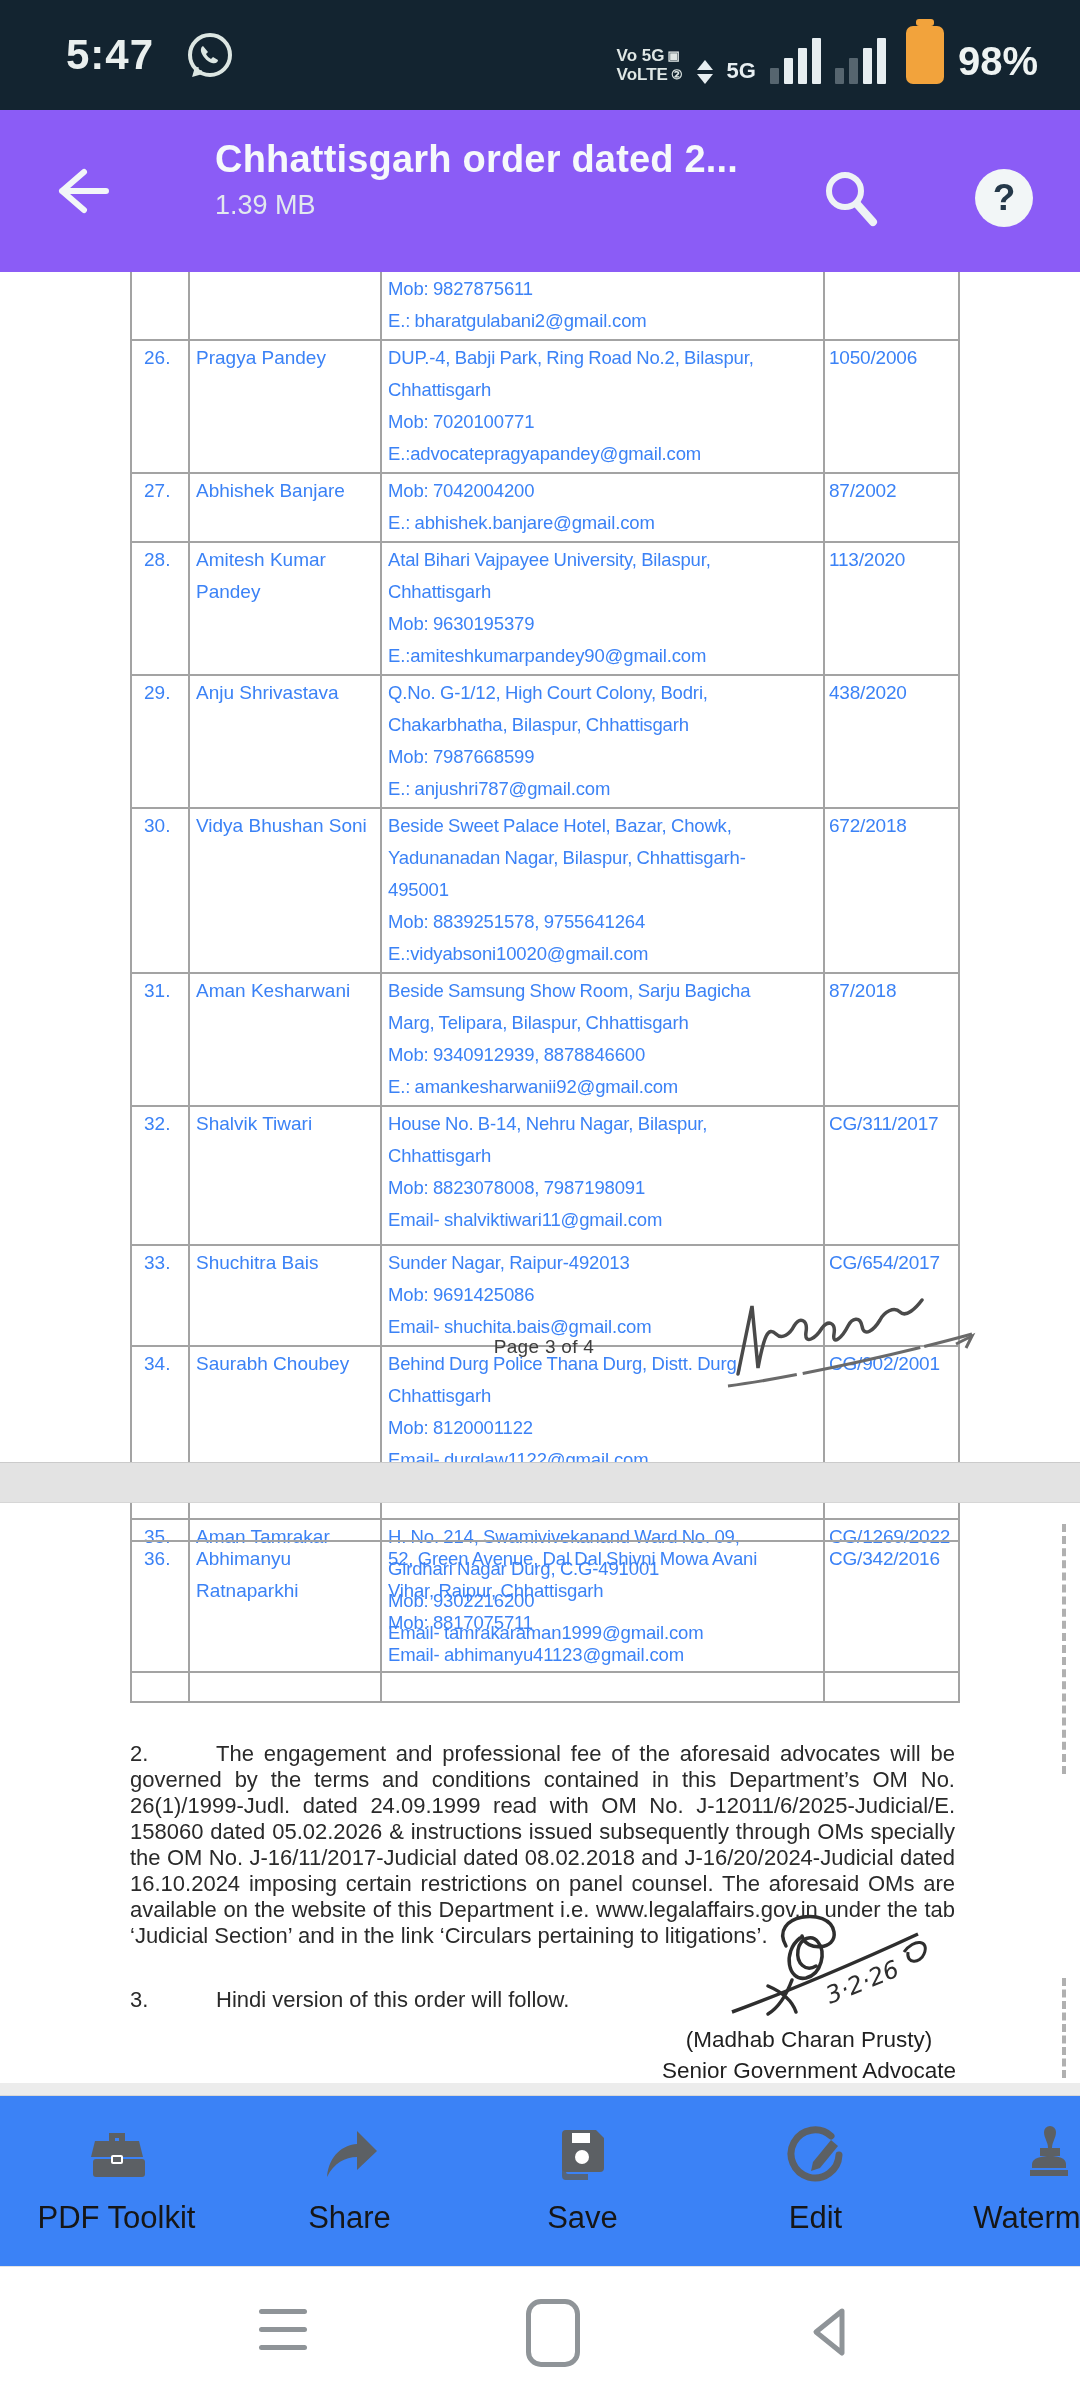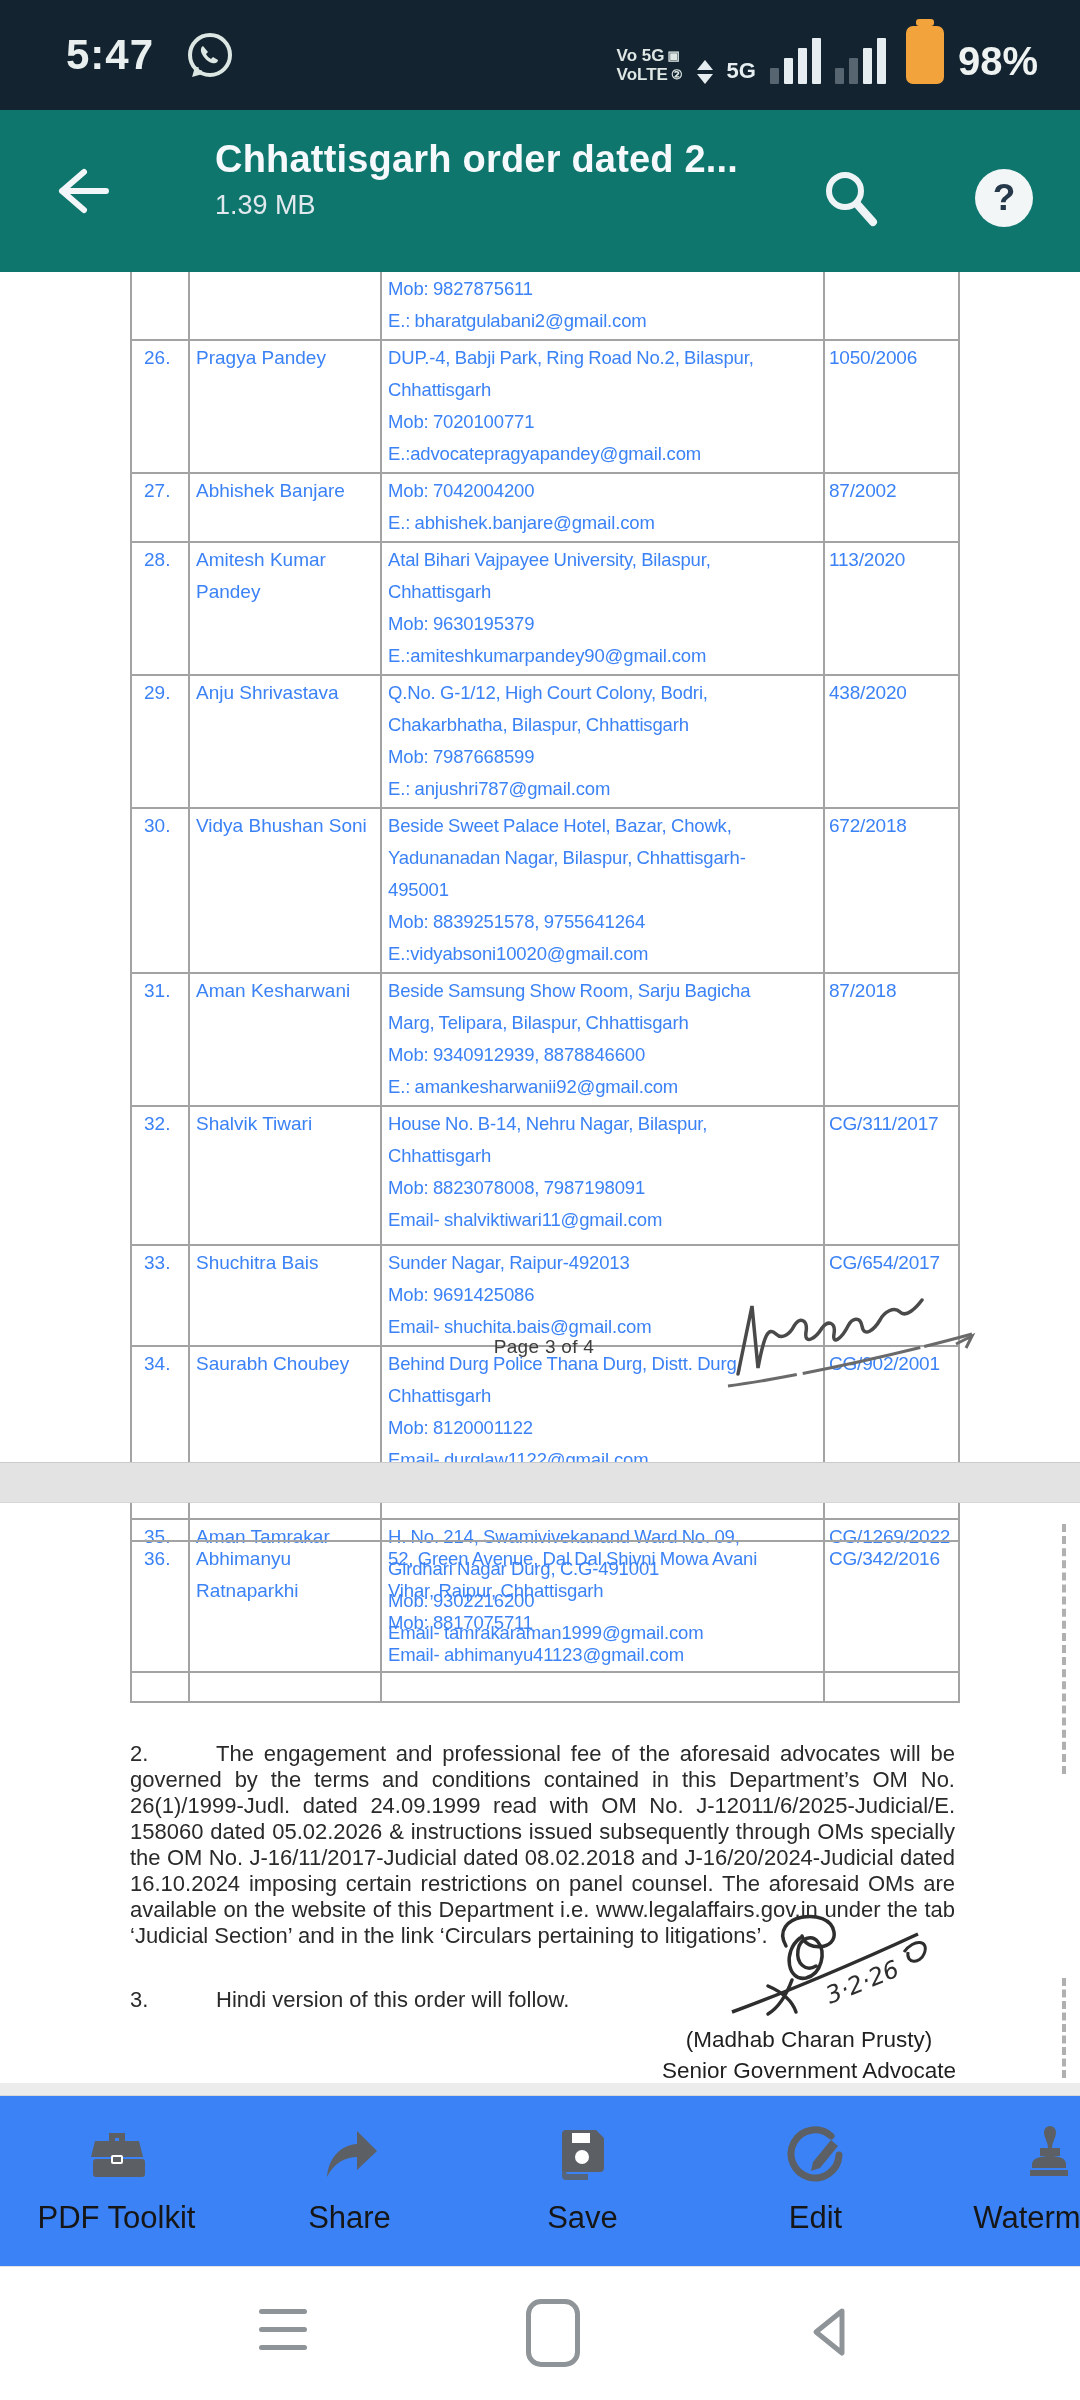--- a/index.html
+++ b/index.html
@@ -20,21 +20,21 @@
   .arr-dn{width:0;height:0;border-left:8px solid transparent;border-right:8px solid transparent;border-top:10px solid #e7eef1;}
   .sb-5g{font-size:22px;font-weight:700;color:#e7eef1;}
   .bars{display:flex;align-items:flex-end;gap:5px;height:46px;}
   .bars i{display:block;width:9px;border-radius:1px;background:#e7eef1;}
   .bars i.dim{background:#56656f;}
   .batt{width:38px;height:58px;border-radius:7px;background:#f2a33c;position:relative;margin-left:6px;}
   .batt::before{content:'';position:absolute;top:-7px;left:10px;width:18px;height:7px;border-radius:3px;background:#f2a33c;}
   .sb-pct{font-size:40px;font-weight:600;color:#eef3f2;}
 
   
-  .app-bar{position:absolute;top:110px;left:0;width:1080px;height:162px;background:#0f766e;}
+  .app-bar{position:absolute;top:110px;left:0;width:1080px;height:162px;background:#8b5cf6;}
   .ab-back{position:absolute;left:48px;top:50px;width:62px;height:62px;}
   .ab-titles{position:absolute;left:215px;top:28px;color:#f6f9fb;}
   .ab-title{font-size:38px;font-weight:700;letter-spacing:.2px;white-space:nowrap;}
   .ab-sub{font-size:27px;font-weight:400;color:#e2e9ee;margin-top:9px;}
   .ab-search{position:absolute;left:815px;top:53px;width:70px;height:70px;}
   .ab-help{position:absolute;left:972px;top:56px;width:64px;height:64px;}
 
   
   .doc-table{border-collapse:collapse;table-layout:fixed;width:828px;font-size:19px;line-height:32px;color:#3b82f6;}
   .doc-table td{border:2px solid #a3a3a3;vertical-align:top;padding:1px 4px 2px 6px;white-space:pre-line;overflow:hidden;}

